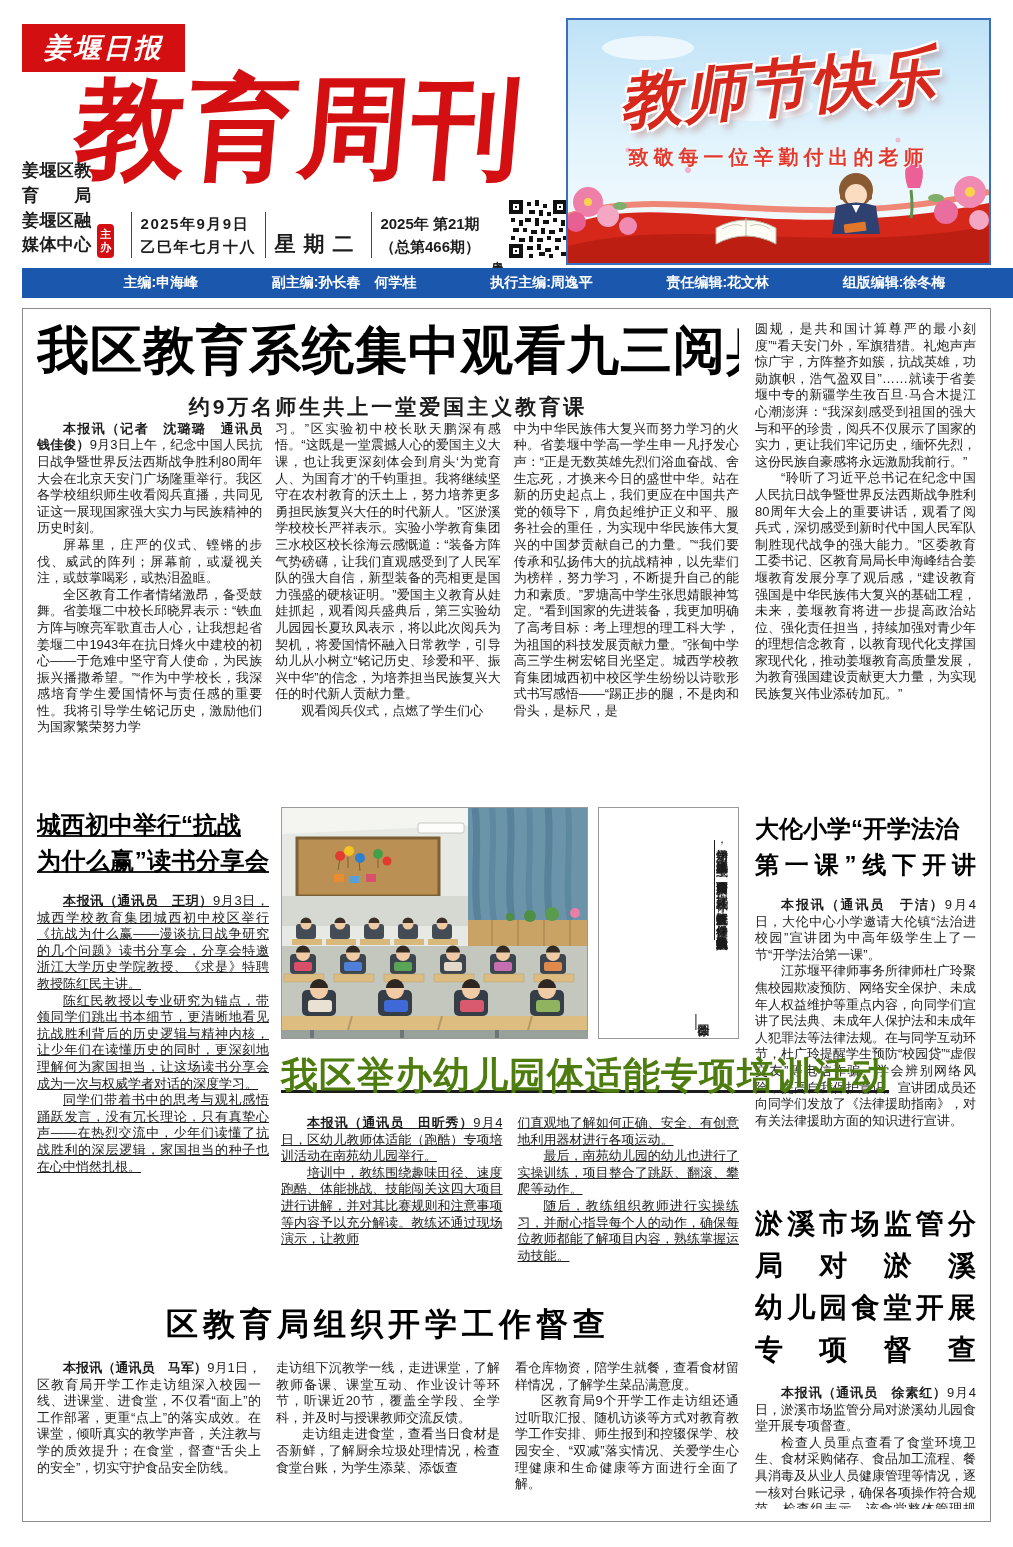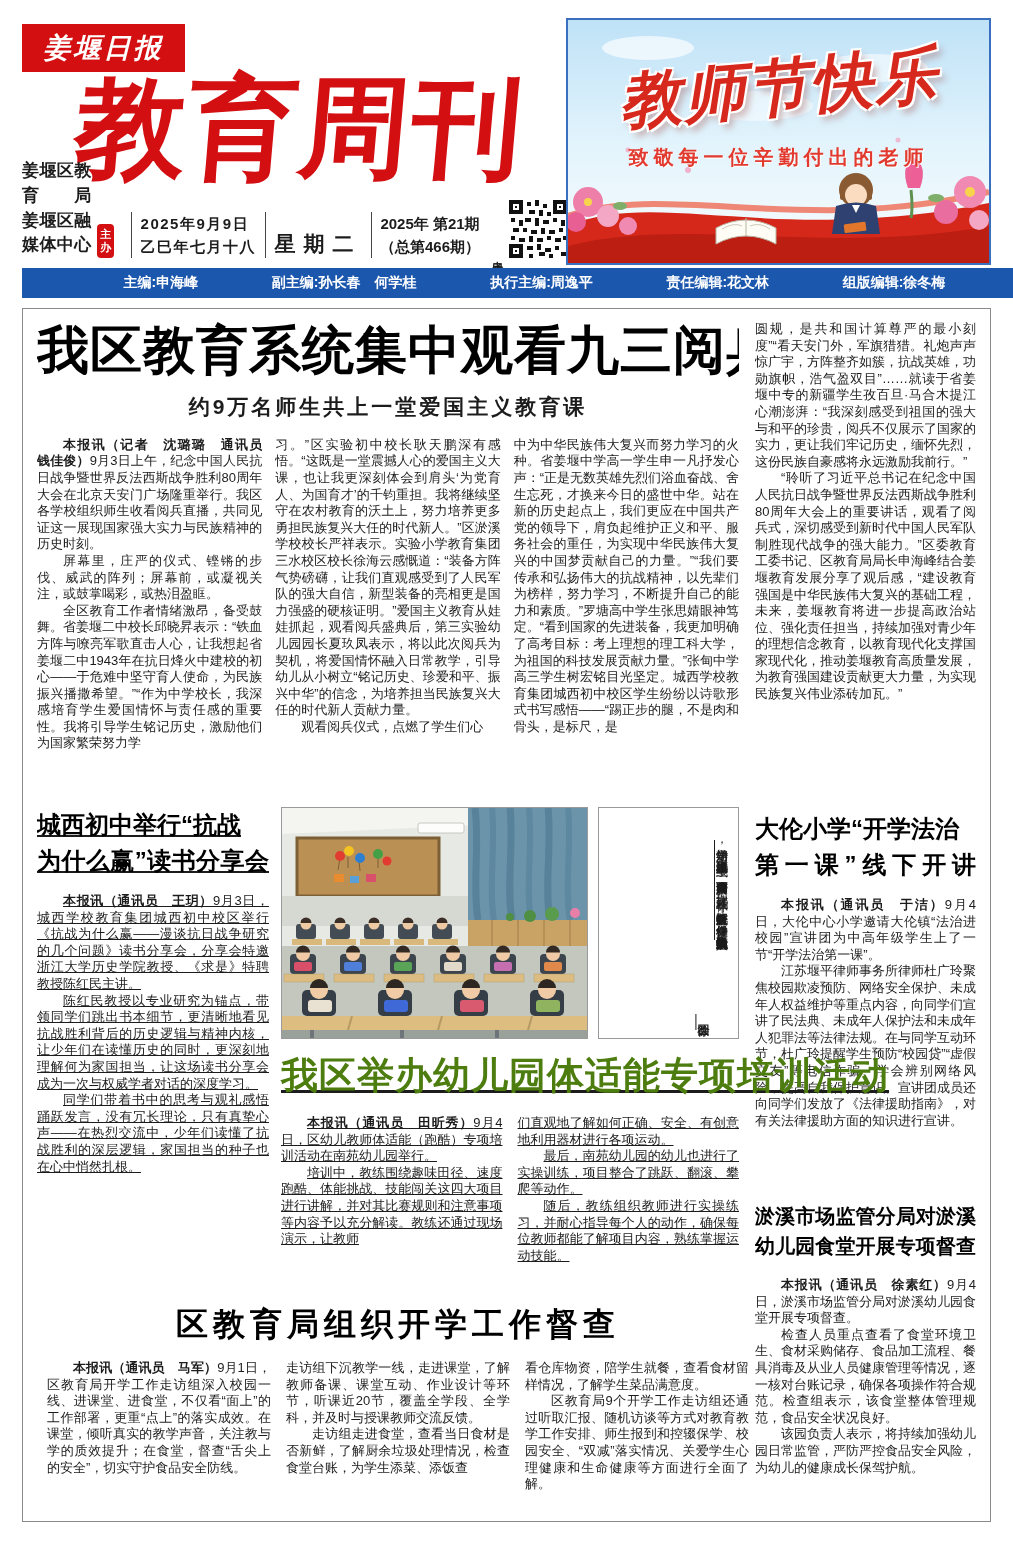--- a/index.html
+++ b/index.html
@@ -49,51 +49,51 @@
   
   .content-box { position:absolute; top:308px; left:22px; width:967px; height:1212px; border:1px solid #8a8a8a; }
 
   .bd p { margin:0; text-indent:2em; text-align:justify; font-size:13px; line-height:16.6px; color:#1c1c1c; }
   .bd p.cont { text-indent:0; }
   .lead-in { font-weight:bold; }
 
   .lead-left { position:absolute; left:14px; top:12px; width:702px; height:470px; overflow:hidden; }
   .headline { font-size:52px; font-weight:900; text-align:center; letter-spacing:1px; line-height:1.15; color:#000; white-space:nowrap; }
   .subhead { margin-top:12px; text-align:center; font-size:21px; font-weight:bold; letter-spacing:3px; white-space:nowrap; }
-  .lead-cols { margin-top:16px; display:flex; gap:13px; height:352px; overflow:hidden; }
+  .lead-cols { display:flex; gap:13px; height:352px; overflow:hidden; }
   .lead-col { flex:1; min-width:0; }
 
   .right-rail { position:absolute; left:732px; top:12px; width:221px; height:1188px; }
   .col4 { height:472px; overflow:hidden; }
   .story-c { position:absolute; top:490px; left:0; width:221px; height:378px; overflow:hidden; }
   .story-d { position:absolute; top:882px; left:0; width:221px; height:306px; overflow:hidden; }
   .small-title { font-weight:900; color:#000; line-height:1.5; }
   .small-title .tl { text-align:justify; text-align-last:justify; }
   .story-c .small-title { font-size:24px; }
-  .story-d .small-title { font-size:20px;font-family:Liberation Mono, monospace; }
+  .story-d .small-title { font-size:28px; }
   .story-a .small-title { font-size:24px; }
   .small-title { margin-bottom:14px; }
 
   .middle-row { position:absolute; left:14px; top:498px; width:702px; height:486px; display:flex; gap:12px;text-decoration:underline; }
   .story-a { width:232px; overflow:hidden; flex:0 0 auto; }
   .center-col { flex:1; min-width:0; }
   .photo-row { display:flex; gap:10px; height:232px; }
   .photo { width:307px; flex:0 0 auto; border:1px solid #9a9a9a; box-sizing:border-box; background:#dfe3dd; }
   .photo svg { display:block; }
   .caption-box { flex:1; border:1px solid #999; padding:8px 7px; box-sizing:border-box;
                  writing-mode:vertical-rl; font-size:12px; line-height:1.55; overflow:hidden; }
   .caption-box p { margin:0; text-indent:2em; }
   .credit { font-weight:bold; text-align:end; margin-top:6px; letter-spacing:1px; }
 
   .story-b { margin-top:12px; }
   .story-b-title { font-size:37px; font-weight:900; text-align:center; letter-spacing:1px; color:#4d7c0f; white-space:nowrap; }
   .story-b-cols { margin-top:14px; display:flex; gap:15px; }
   .story-b-col { flex:1; min-width:0; }
 
-  .story-e { position:absolute; left:24px; top:994px; width:702px; height:192px; overflow:hidden; }
+  .story-e { position:absolute; left:14px; top:994px; width:702px; height:192px; overflow:hidden; }
   .story-e-title { font-size:32px; font-weight:900; text-align:center; letter-spacing:5px; color:#000; white-space:nowrap; }
   .story-e-cols { margin-top:13px; display:flex; gap:15px; }
   .story-e-col { flex:1; min-width:0; }
 </style>
 </head>
 <body>
 
 <div class="page">
 
   <div class="masthead">

